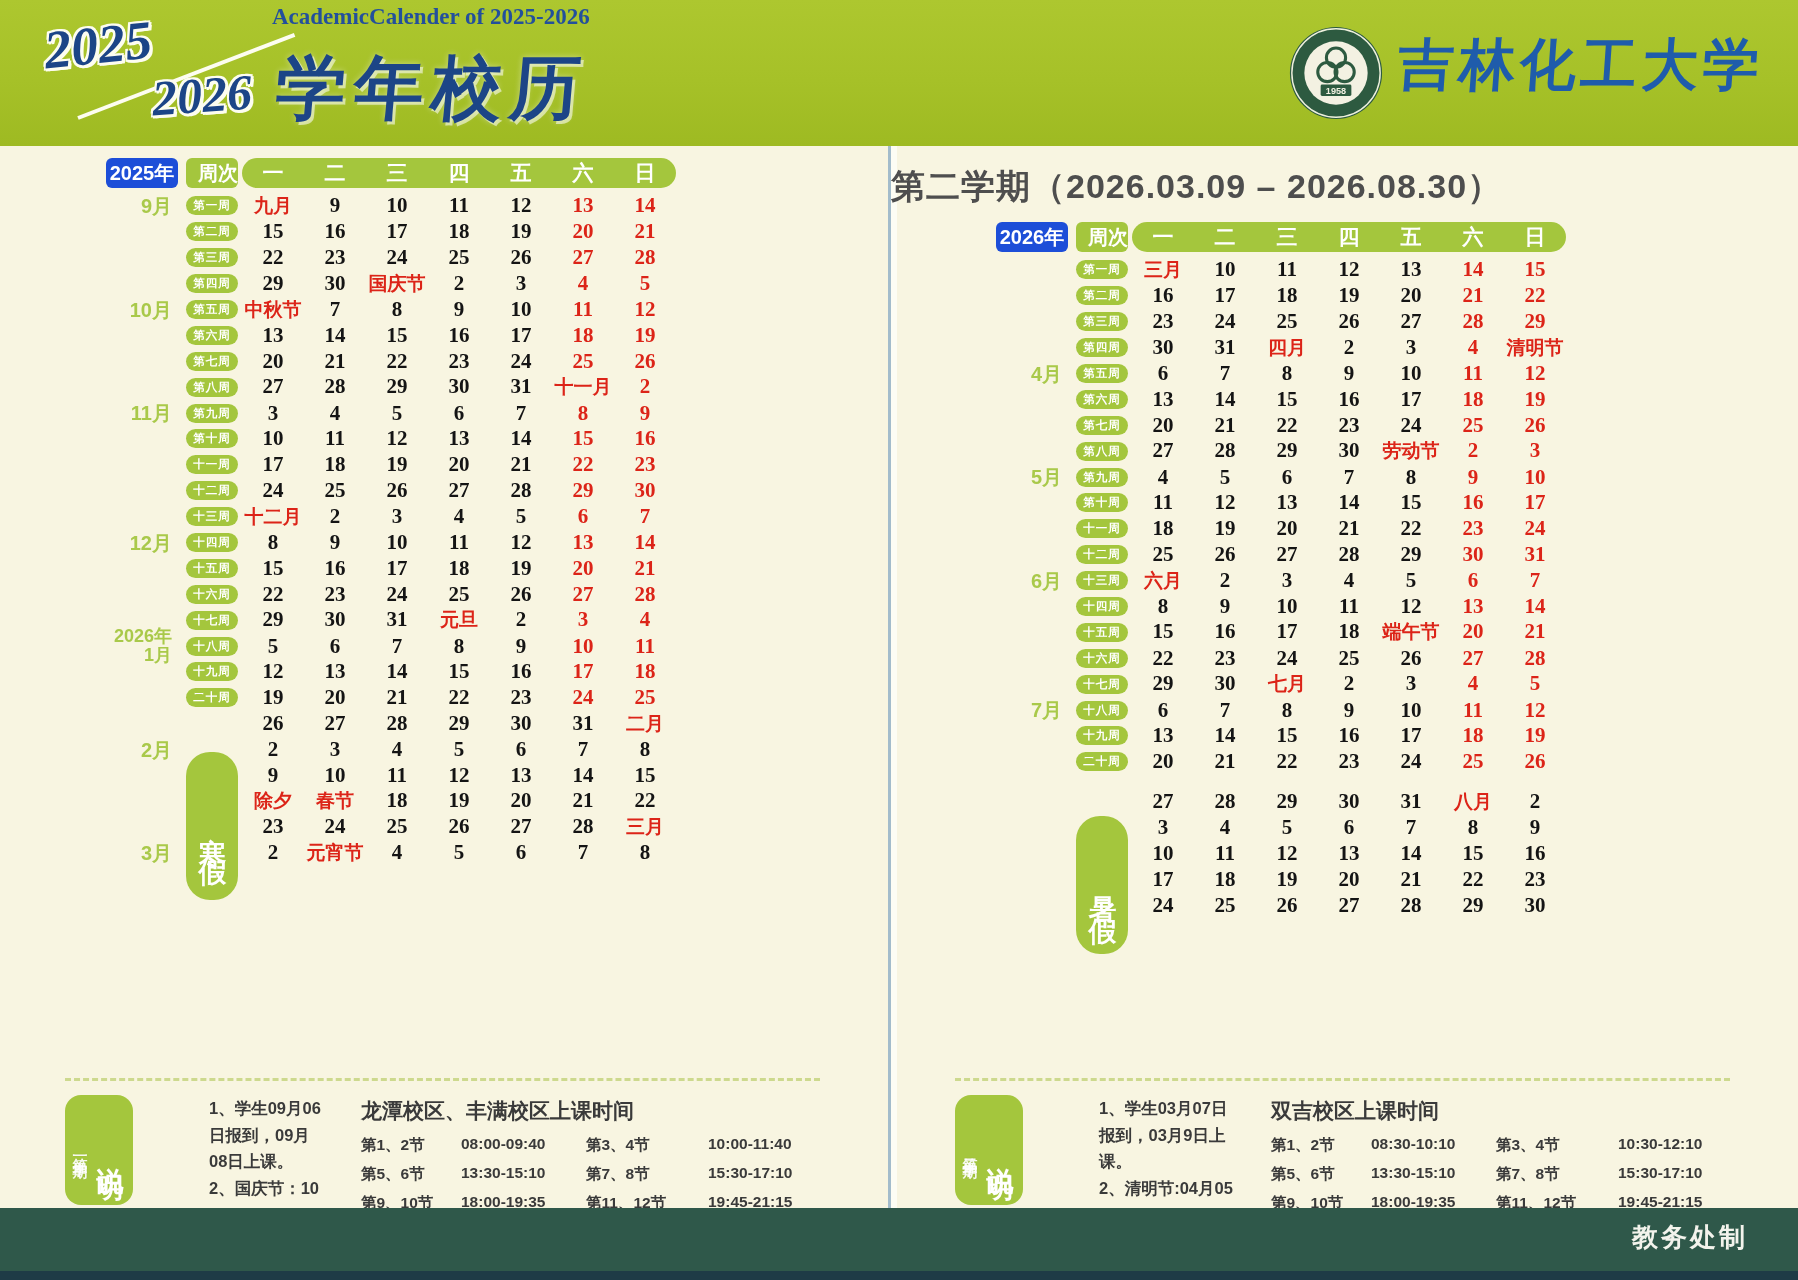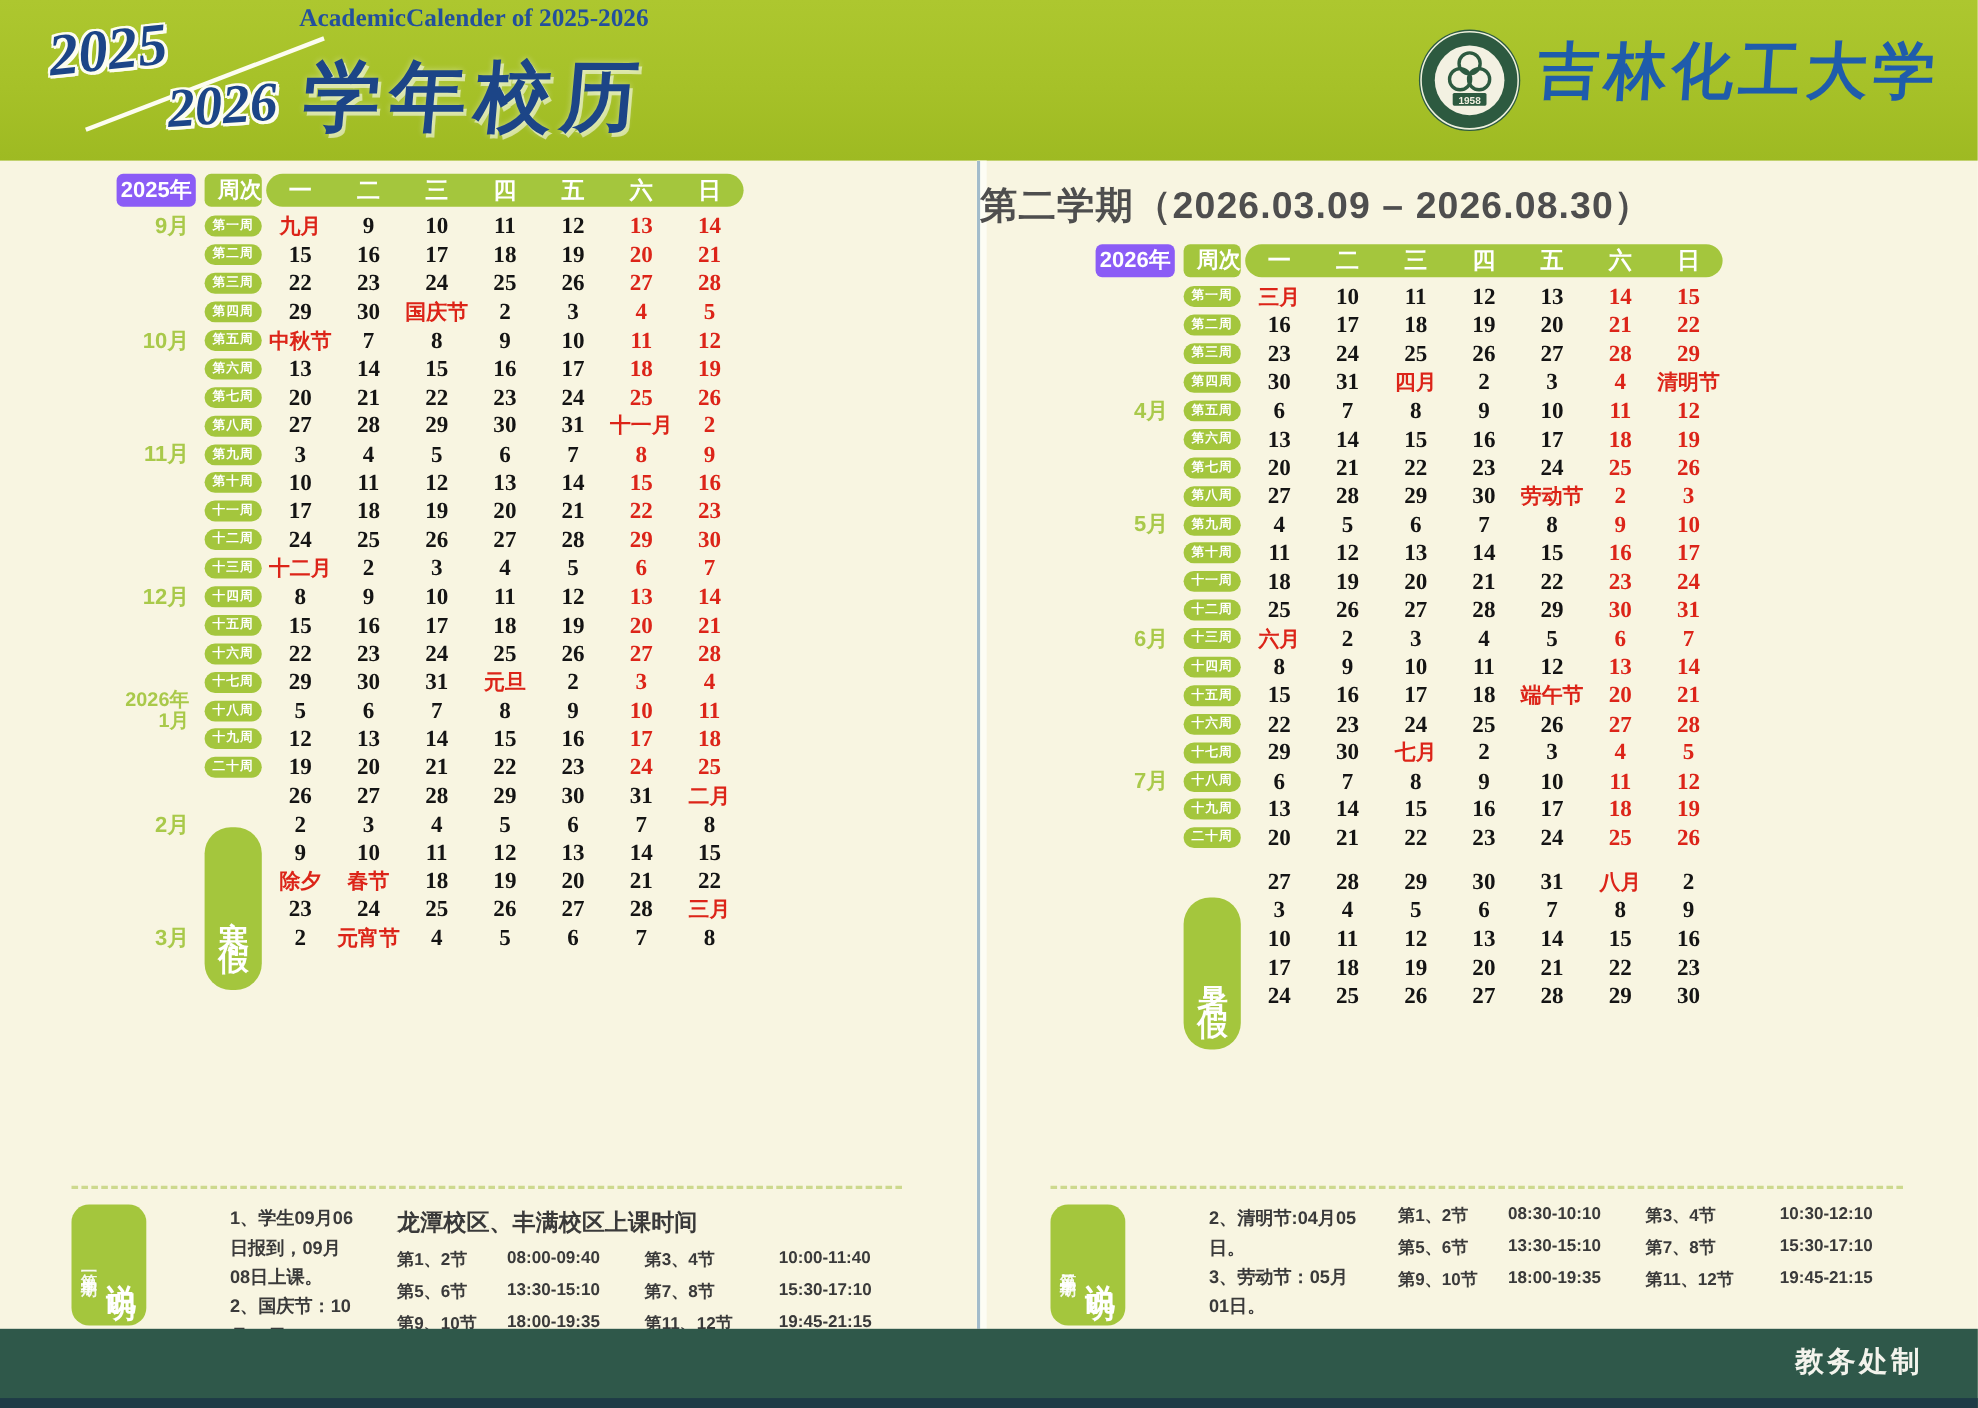--- a/index.html
+++ b/index.html
@@ -38,21 +38,21 @@
              text-align:center;letter-spacing:1px;}
   .sem-left .sem-title{margin-left:85px;width:620px;}
   .sem-right .sem-title{margin-left:-6px;width:600px;}
 
   
   .cal{position:relative;margin-top:12px;width:578px;}
   .sem-left .cal{margin-left:100px;}
   .sem-right .cal{margin-left:93px;}
   .cal-head{display:flex;height:30px;margin-bottom:5px;}
   .head-month{width:82px;display:flex;}
-  .year-pill{width:72px;margin-left:6px;background:#8b5cf6;border-radius:6px;color:#fff;
+  .year-pill{width:72px;margin-left:6px;background:#1d4ed8;border-radius:6px;color:#fff;
              font-weight:700;font-size:20px;text-align:center;line-height:30px;}
   .head-week{width:60px;display:flex;justify-content:center;}
   .week-col-pill{width:52px;background:#a4c63d;border-radius:6px;color:#fff;font-weight:700;
                  font-size:20px;text-align:right;line-height:30px;}
   .day-bar{width:434px;height:30px;background:#a4c63d;border-radius:15px;display:flex;align-items:center;}
   .dow{width:62px;text-align:center;color:#fff;font-size:21px;font-weight:700;}
   .rows{position:relative;}
   .cal-row{display:flex;align-items:center;height:25.9px;}
   .cal-row.gap{margin-top:14px;}
   .month-cell{width:82px;box-sizing:border-box;text-align:right;padding-right:10px;
@@ -1018,24 +1018,26 @@
             </div>
   </div>
 </div>
     </div>
     <div class="notes">
       <div class="badge">
         <span class="badge-side">第二学期</span>
         <span class="badge-main">说明</span>
       </div>
       <div class="note-list">
+          <div class="note-item">1、学生03月07日报到，03月9日上课。</div>
           <div class="note-item">2、清明节:04月05日。</div>
           <div class="note-item">3、劳动节：05月01日。</div>
         </div>
       <div class="class-times">
+        <div class="ct-title">双吉校区上课时间</div>
         <div class="ct-grid">
             <span class="ct-cell">第1、2节</span>
             <span class="ct-cell">08:30-10:10</span>
             <span class="ct-cell">第3、4节</span>
             <span class="ct-cell">10:30-12:10</span>
             <span class="ct-cell">第5、6节</span>
             <span class="ct-cell">13:30-15:10</span>
             <span class="ct-cell">第7、8节</span>
             <span class="ct-cell">15:30-17:10</span>
             <span class="ct-cell">第9、10节</span>

